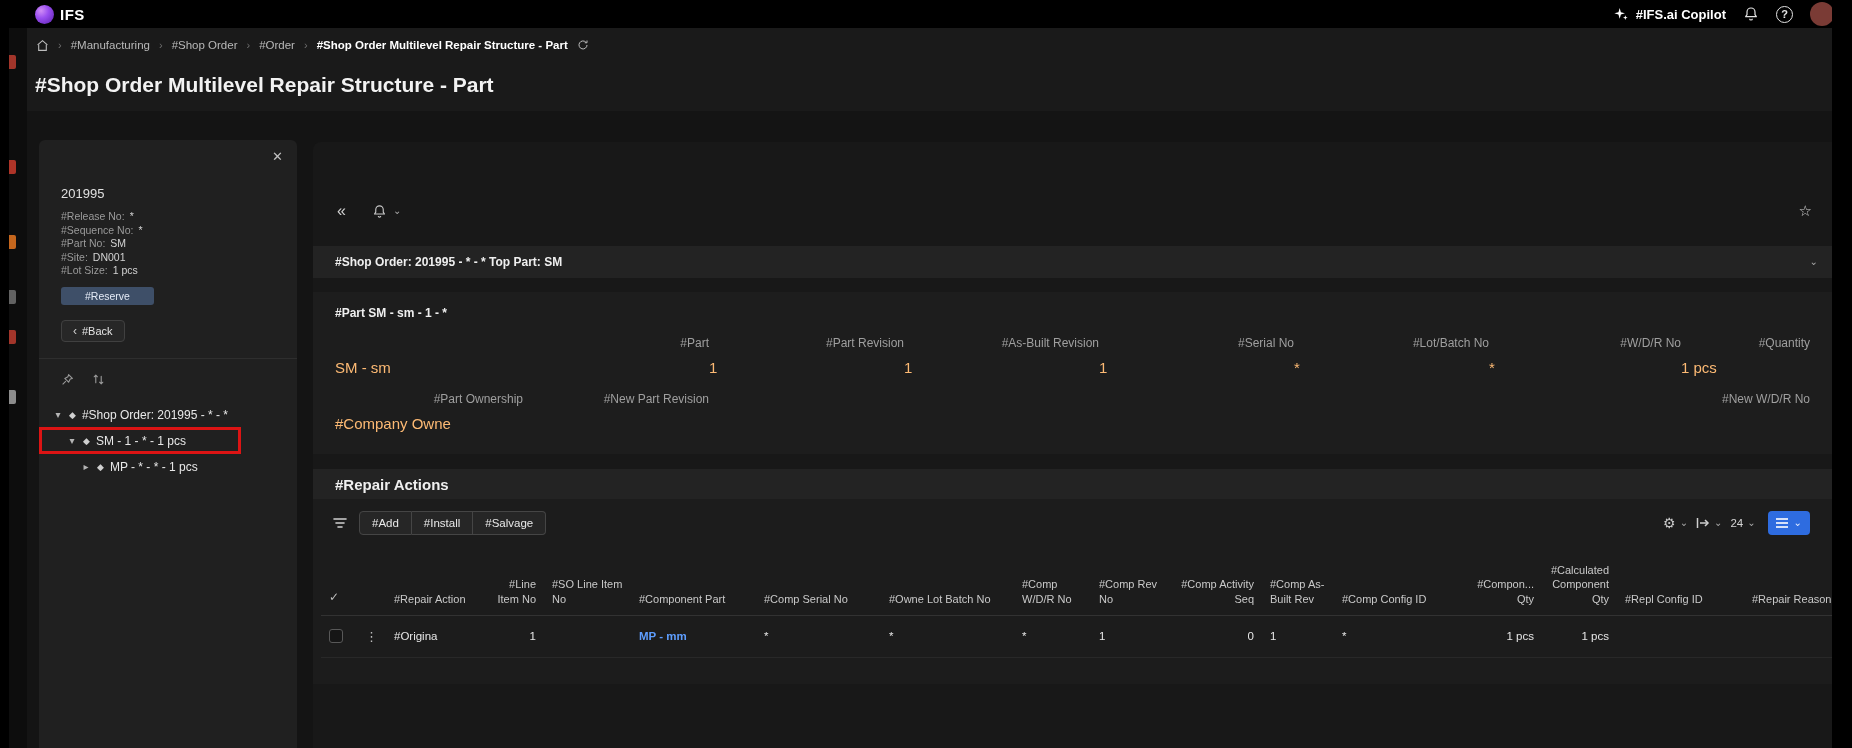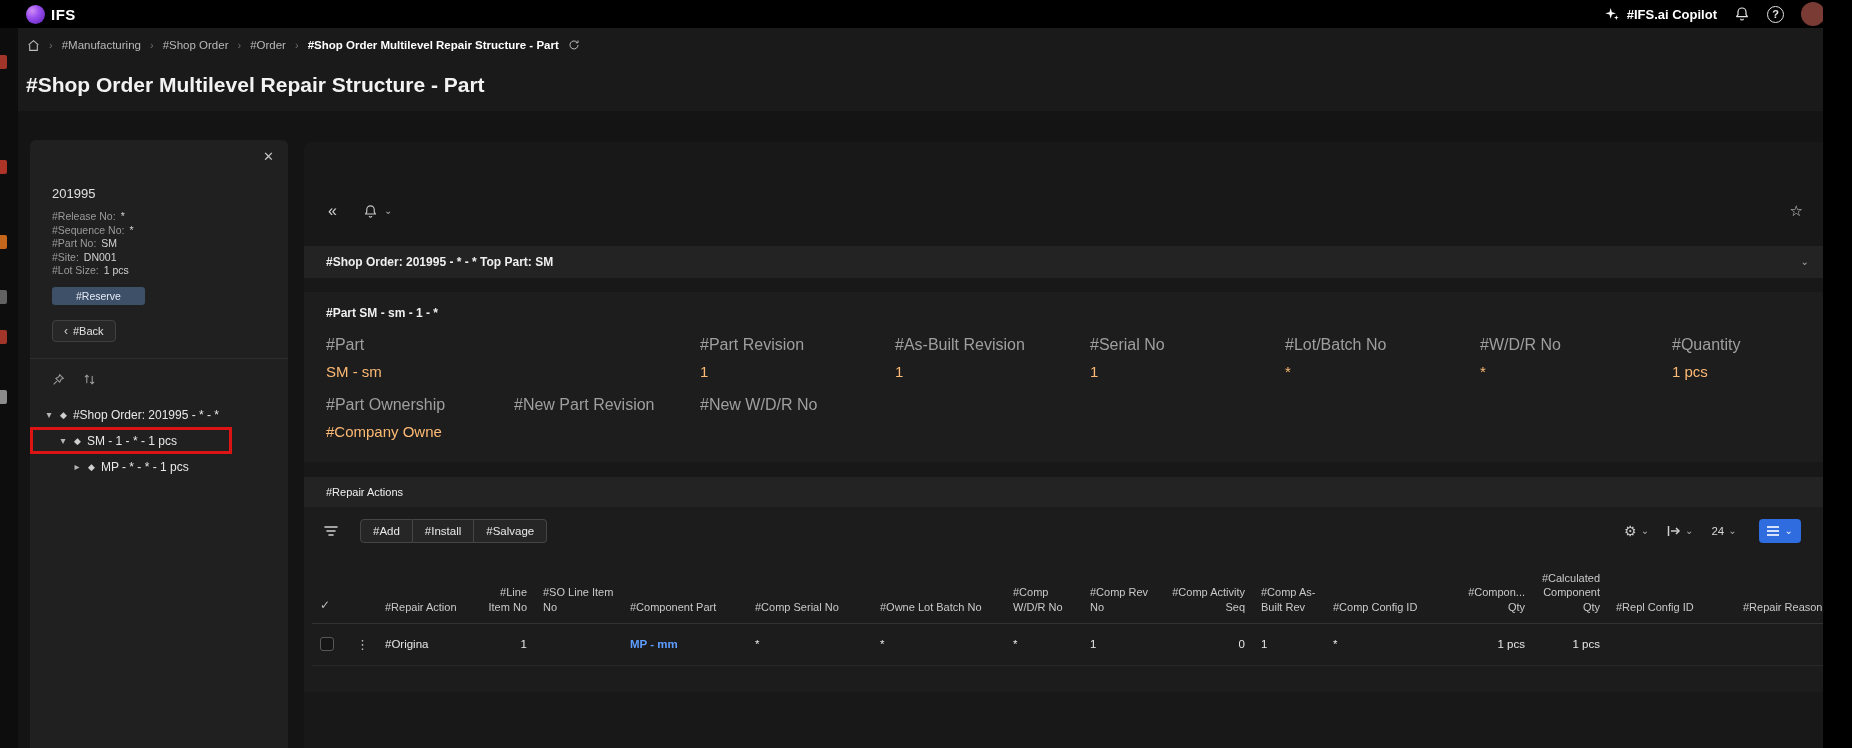--- a/index.html
+++ b/index.html
@@ -1,20 +1,21 @@
 <!DOCTYPE html>
 <html><head>
 <meta charset="utf-8">
 <style>
   * { box-sizing: border-box; margin: 0; padding: 0; }
   html,body { background:#000; }
   .app {
     position: relative; width: 1823px; height: 748px; overflow: hidden;
     background: #141414; color: #e6e6e6;
     font-family: "Liberation Sans", "DejaVu Sans", sans-serif;
+    margin-left: 9px;
   }
 
   
   .topbar { height: 28px; background: #000; display: flex; align-items: center; padding: 0 12px 0 26px; }
   .logo { display: flex; align-items: center; gap: 6px; }
   .logo-mark { width: 19px; height: 19px; border-radius: 50%;
     background: radial-gradient(circle at 32% 30%, #d08df5 0%, #9a4ef0 40%, #5a1fae 100%); }
   .logo-text { font-size: 15px; font-weight: bold; color: #fff; letter-spacing: .5px; }
   .topbar-right { margin-left: auto; display: flex; align-items: center; gap: 17px; }
   .copilot { display: flex; align-items: center; gap: 7px; color: #fff; font-size: 13px; font-weight: bold; cursor: pointer; }
@@ -80,27 +81,27 @@
   .star { font-size: 15px; color: #cfcfcf; cursor: pointer; }
 
   .section-bar { margin-top: 16px; height: 32px; background: #232323; display: flex; align-items: center; padding: 0 14px 0 22px; }
   .section-title { font-size: 12px; font-weight: bold; color: #efefef; }
 
   .part-card { margin-top: 14px; background: #1d1d1d; padding: 14px 0 22px; }
   .part-title { padding: 0 22px; font-size: 12px; font-weight: bold; color: #efefef; }
   .fields { display: grid; padding: 0 22px; margin-top: 16px; }
   .fr1 { grid-template-columns: 374px 195px 195px 195px 195px 192px 1fr; }
   .fr2 { grid-template-columns: 188px 186px 1fr; }
-  .flabel { font-size: 16px; color: #9f9f9f; }
+  .flabel { font-size: 12px; color: #9f9f9f; text-align: right; }
   .fvalue { margin-top: 9px; font-size: 15px; color: #fdba74; min-height: 15px; }
 
   .repair-section { margin-top: 15px; background: #1c1c1c; padding-bottom: 26px; }
   .repair-header { height: 30px; background: #232323; display: flex; align-items: center; padding: 0 22px; }
-  .repair-title { font-size: 11px; font-weight: normal; color: #efefef; }
-  .table-toolbar { display: flex; align-items: center; gap: 18px; padding: 12px 22px 8px 16px; }
+  .repair-title { font-size: 15px; font-weight: bold; color: #efefef; }
+  .table-toolbar { display: flex; align-items: center; gap: 8px; padding: 12px 22px 8px 16px; }
   .filter-btn { cursor: pointer; display: flex; padding: 4px; }
   .btn-group { display: flex; }
   .grp-btn { background: #262626; border: 1px solid #454545; color: #e8e8e8; font-size: 11.5px; padding: 5px 12px; cursor: pointer; }
   .grp-btn:first-child { border-radius: 4px 0 0 4px; }
   .grp-btn + .grp-btn { border-left: 0; }
   .grp-btn:last-child { border-radius: 0 4px 4px 0; }
   .icon-group { display: flex; align-items: center; gap: 4px; color: #c9c9c9; cursor: pointer; }
   .gear { font-size: 14px; line-height: 1; }
   .page-size { font-size: 11.5px; color: #d5d5d5; }
   .view-toggle { background: #2e6ce0; border-radius: 4px; height: 24px; padding: 0 8px; display: flex; align-items: center; gap: 6px; cursor: pointer; margin-left: 4px; }

